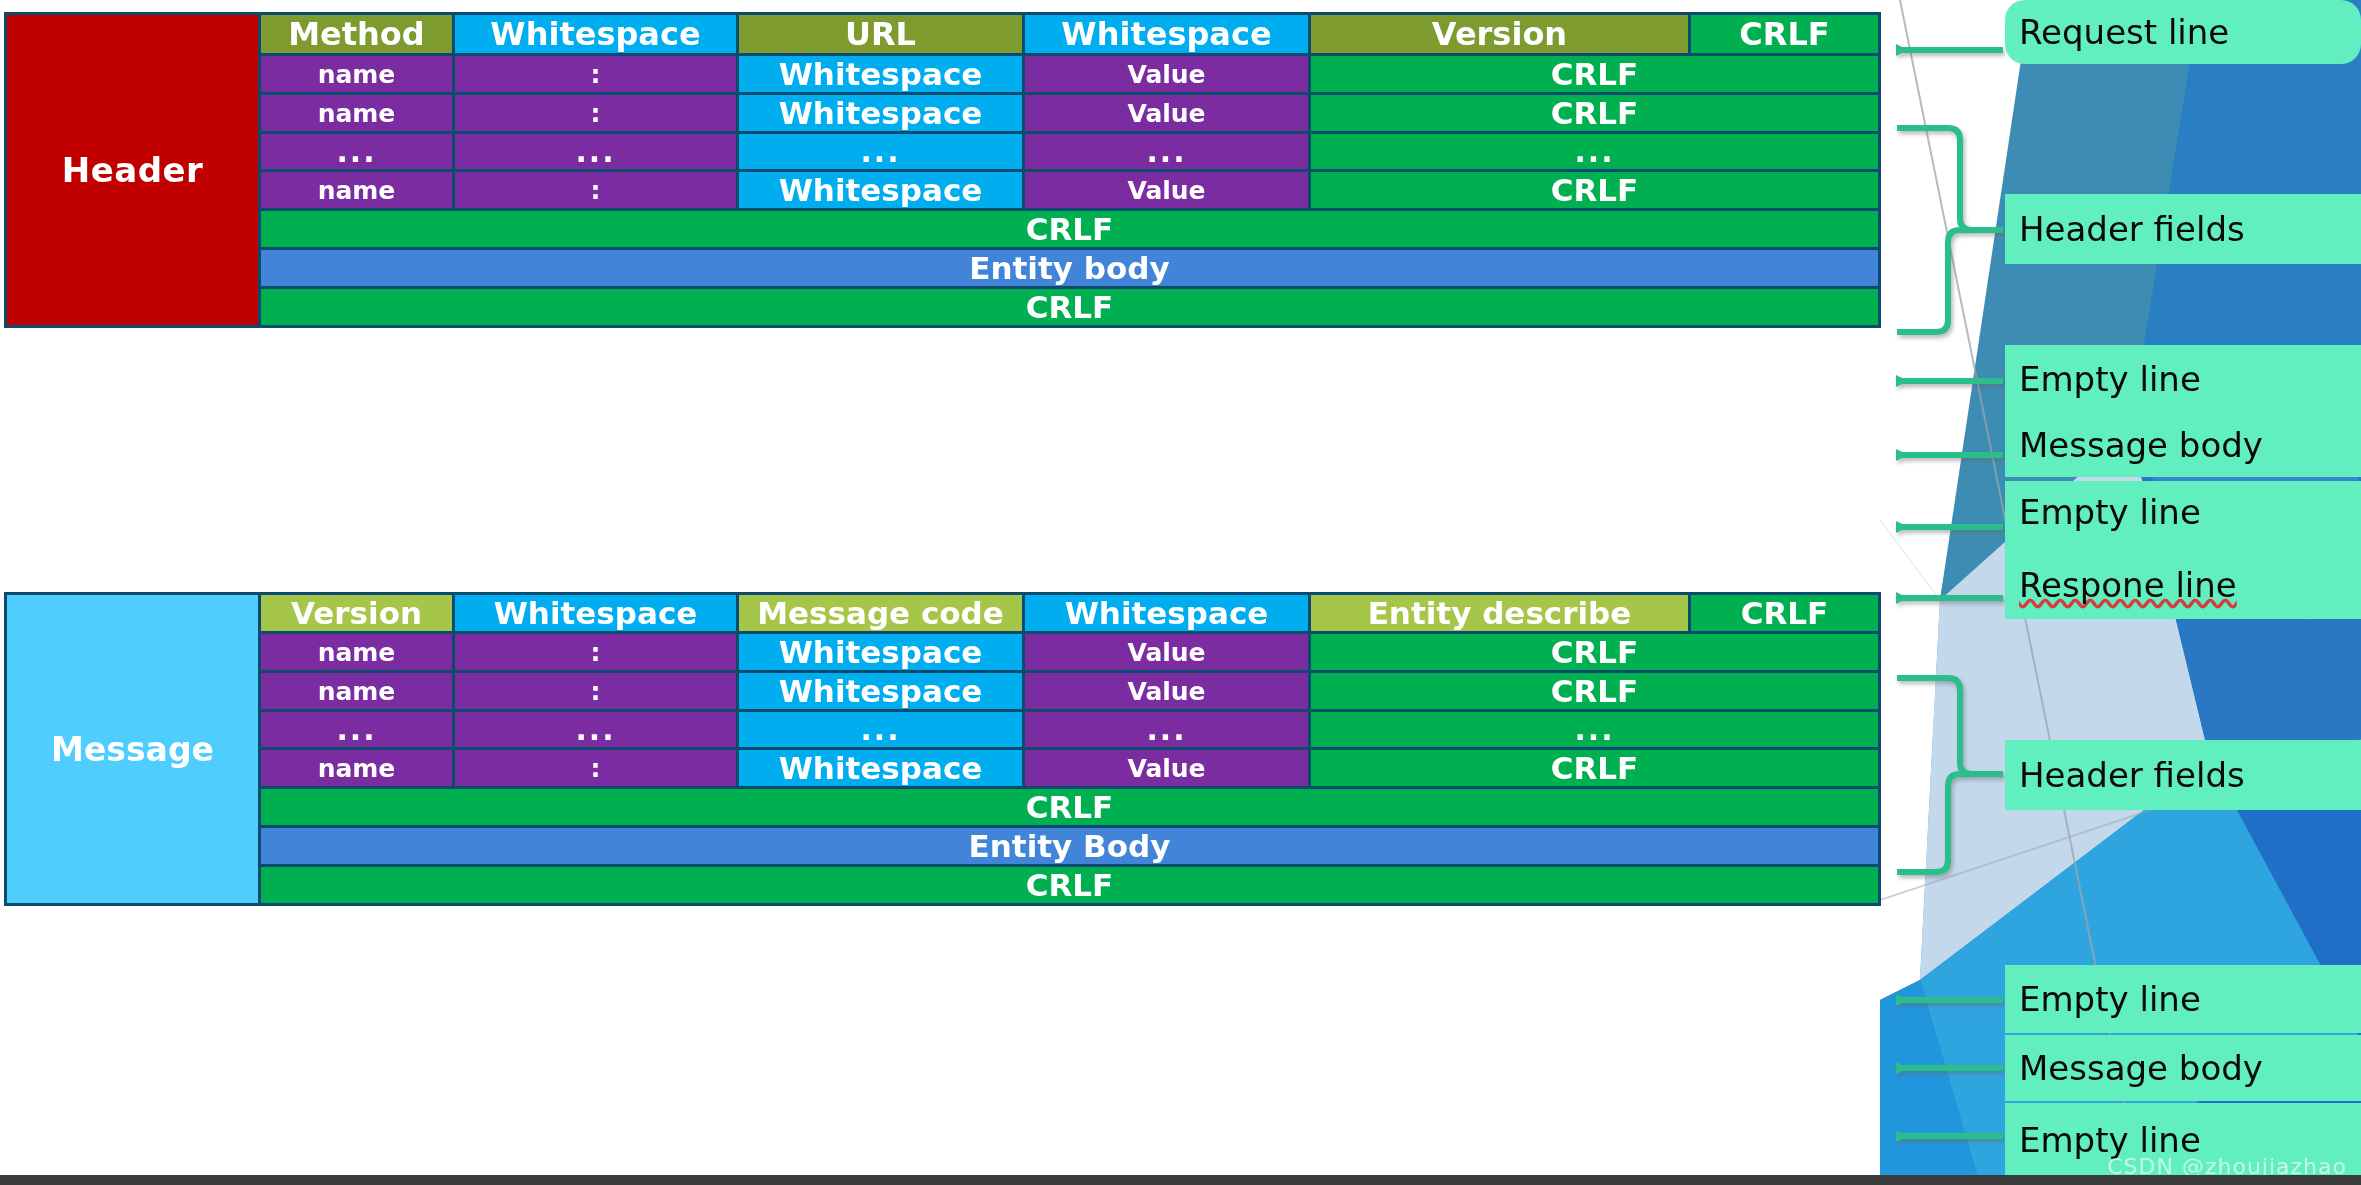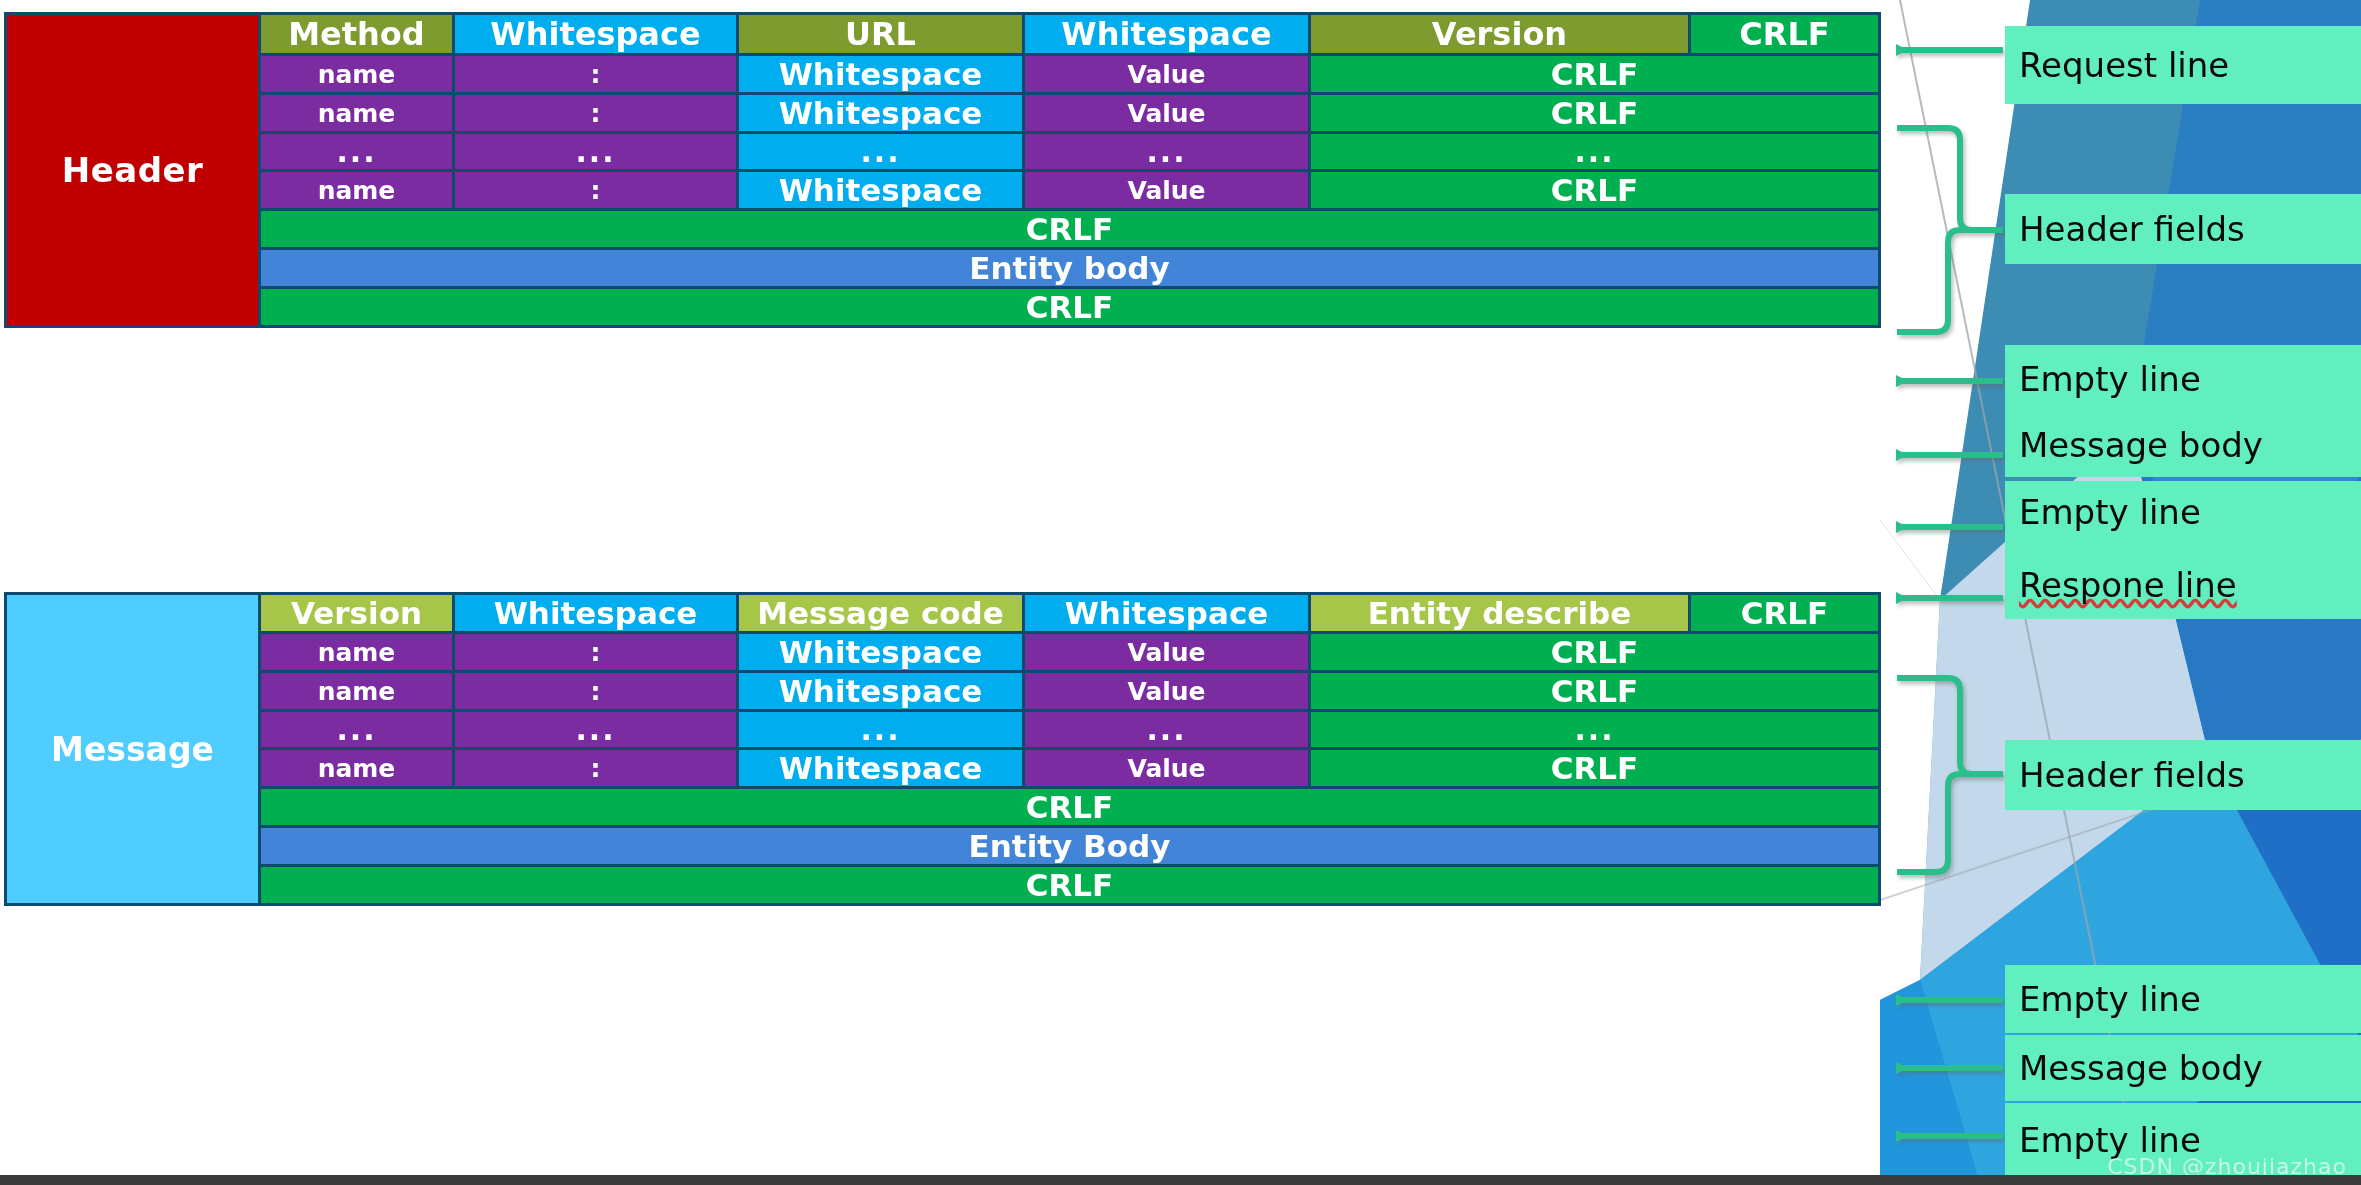--- a/index.html
+++ b/index.html
@@ -283,21 +283,21 @@
       <line x1="2003" y1="774" x2="1968" y2="774"></line>
 
       <line x1="2003" y1="1000" x2="1896" y2="1000" marker-end="url(#arrowL)"></line>
 
       <line x1="2003" y1="1068" x2="1896" y2="1068" marker-end="url(#arrowL)"></line>
 
       <line x1="2003" y1="1136" x2="1896" y2="1136" marker-end="url(#arrowL)"></line>
     </g>
   </svg>
 
-  <div class="anno" style="left:2005px;top:26px;width:356px;height:78px;">
+  <div class="anno" style="left:2005px;top:0;width:356px;height:64px;border-radius:20px;">
     <span class="word">Request line</span>
   </div>
 
   <div class="anno" style="left:2005px;top:194px;width:356px;height:70px;">
     <span class="word">Header fields</span>
   </div>
 
   <div class="anno" style="left:2005px;top:345px;width:356px;height:68px;">
     <span class="word">Empty line</span>
   </div>

